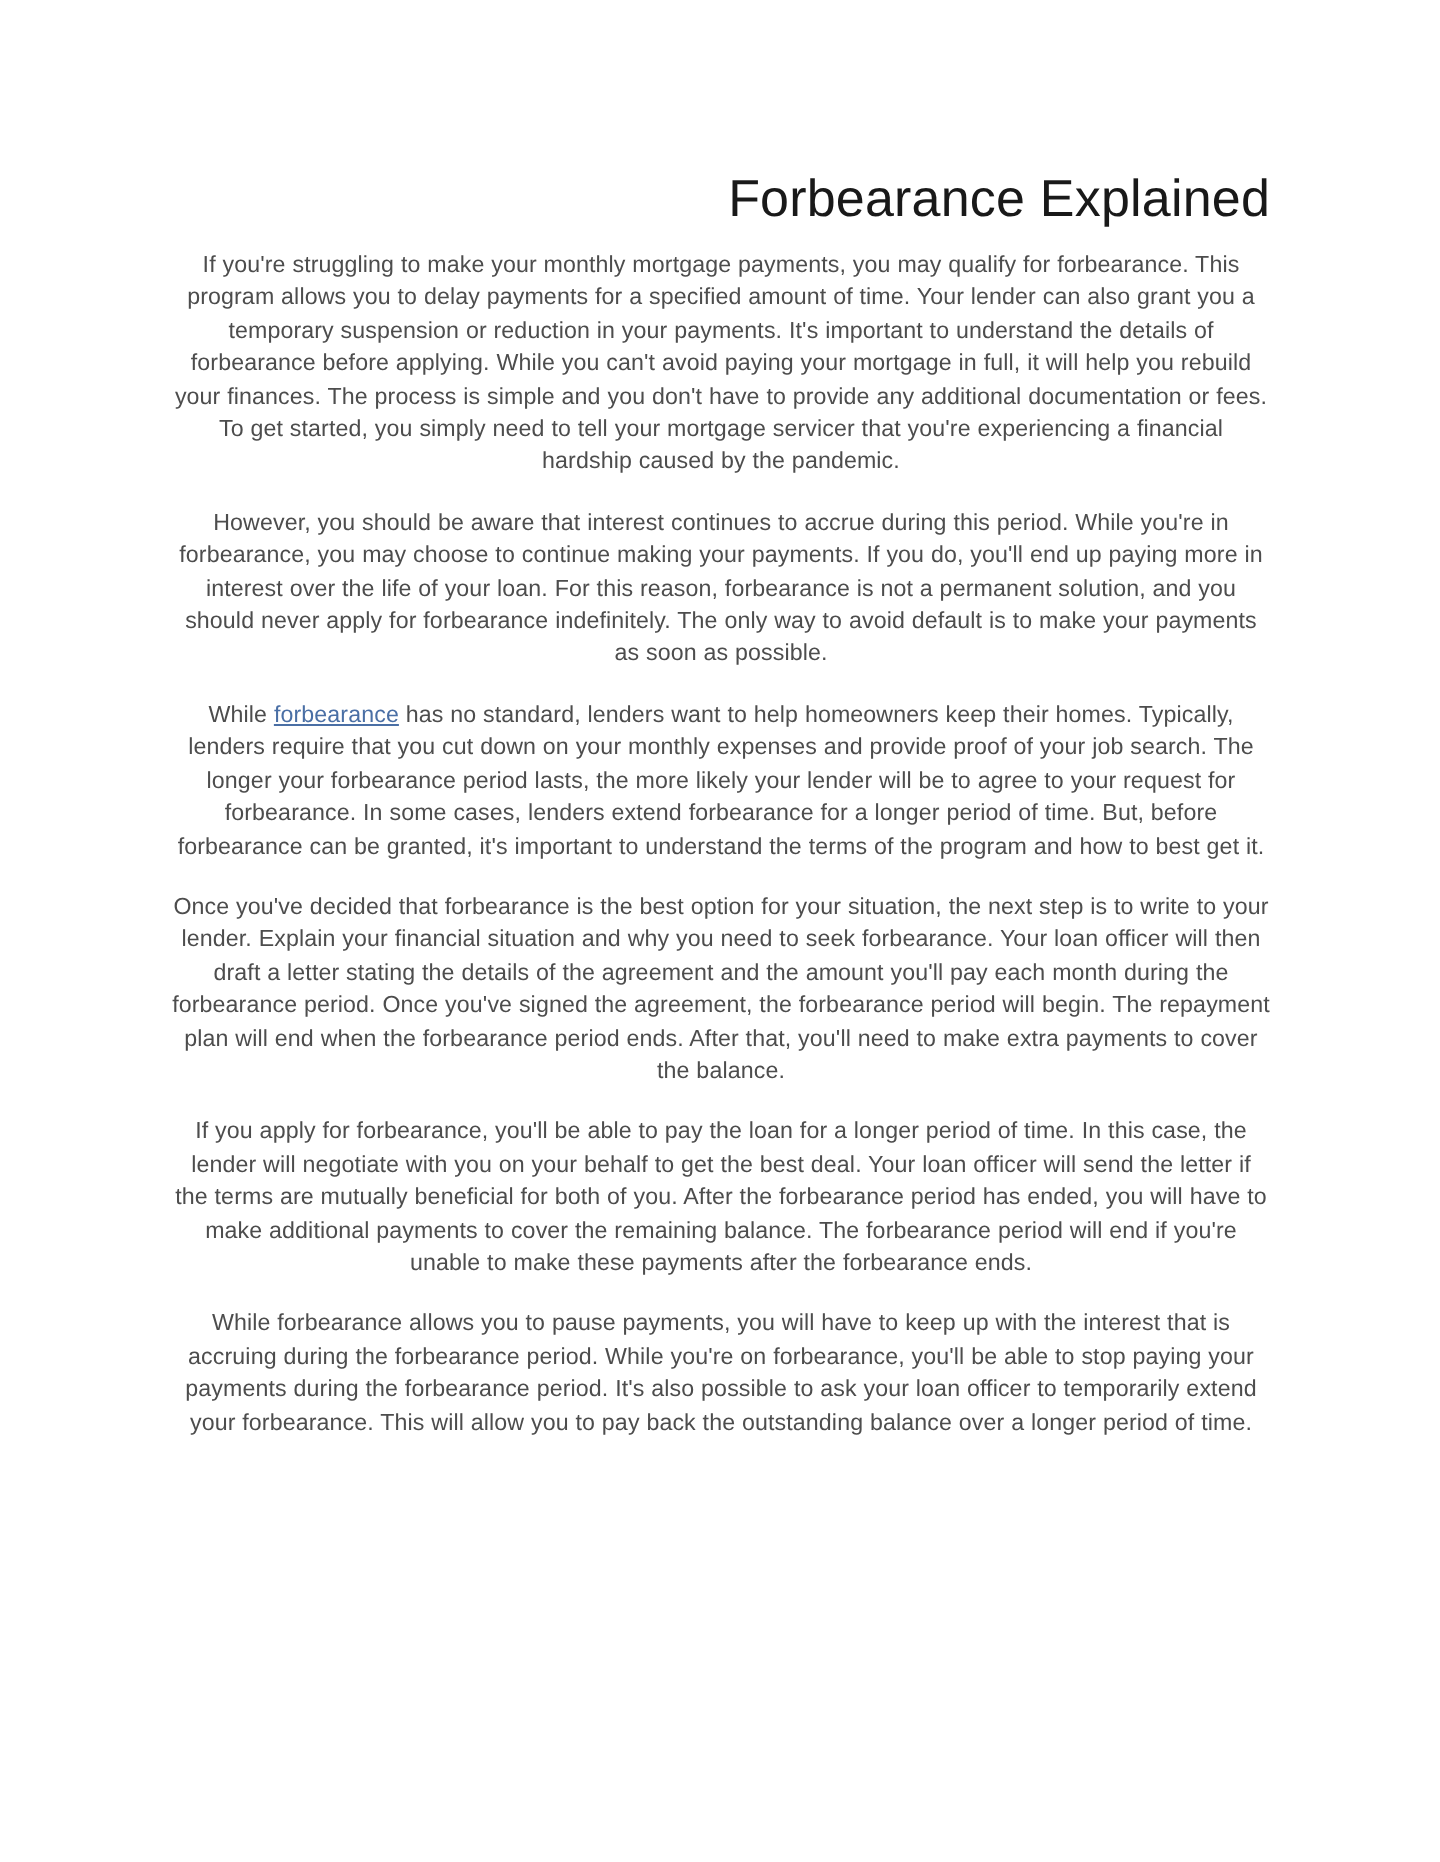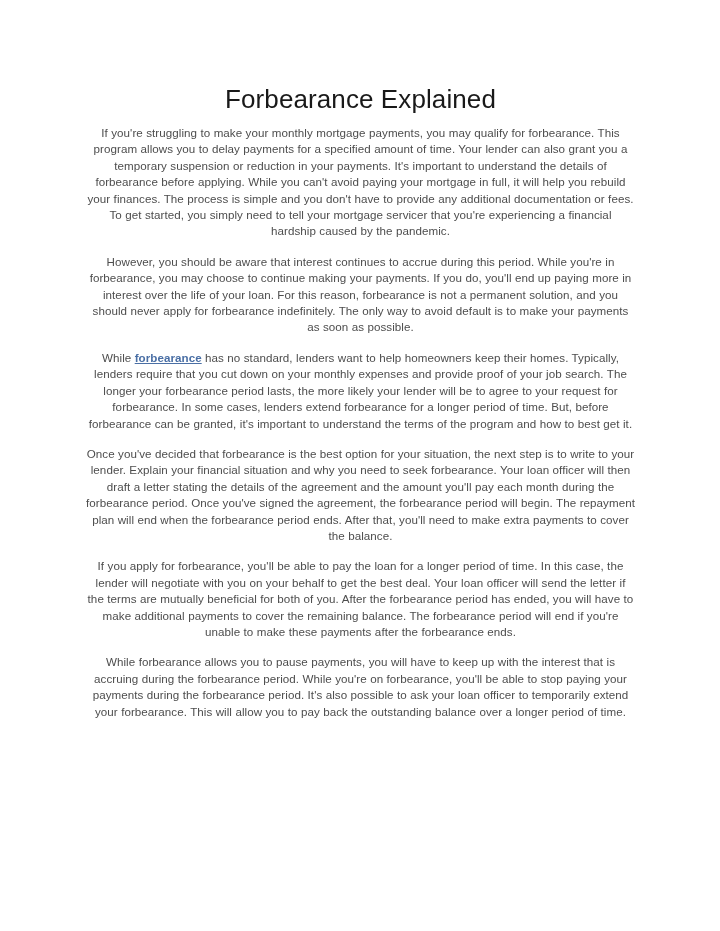--- a/index.html
+++ b/index.html
@@ -32,21 +32,21 @@
   }
 
   .doc-title {
     margin: 0 0 11px 0;
     padding: 0;
     font-family: "Liberation Sans", sans-serif;
     font-size: 26px;
     font-weight: 400;
     line-height: 30px;
     color: #191919;
-    text-align: center;
+    text-align: right;
     letter-spacing: 0.1px;
   }
 
   .doc-paragraph {
     margin: 0 0 14px 0;
     padding: 0;
     font-family: "Liberation Sans", sans-serif;
     font-size: 11.6px;
     line-height: 16.4px;
     color: #4d4d4d;
@@ -57,21 +57,20 @@
 
   .doc-paragraph:last-child {
     margin-bottom: 16px;
   }
 
   .doc-link {
     color: #4a6fa5;
     text-decoration: underline;
     text-underline-offset: 1px;
     cursor: pointer;
-    font-weight: bold;
   }
 </style>
 </head>
 <body>
 
 <div class="page">
   <article class="doc-body">
 
     <h1 class="doc-title">Forbearance Explained</h1>
 

